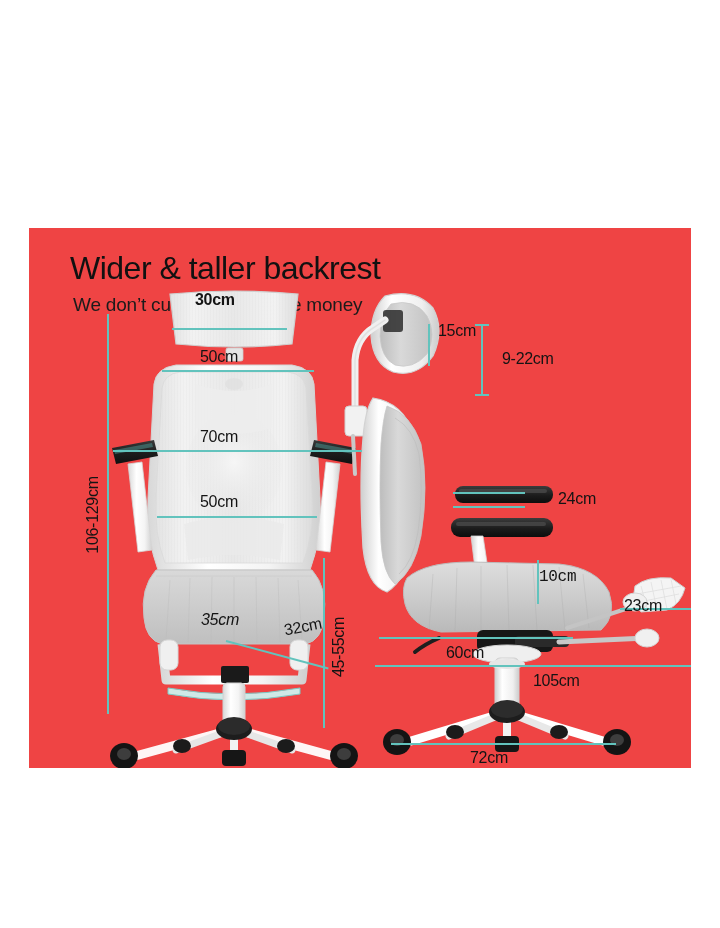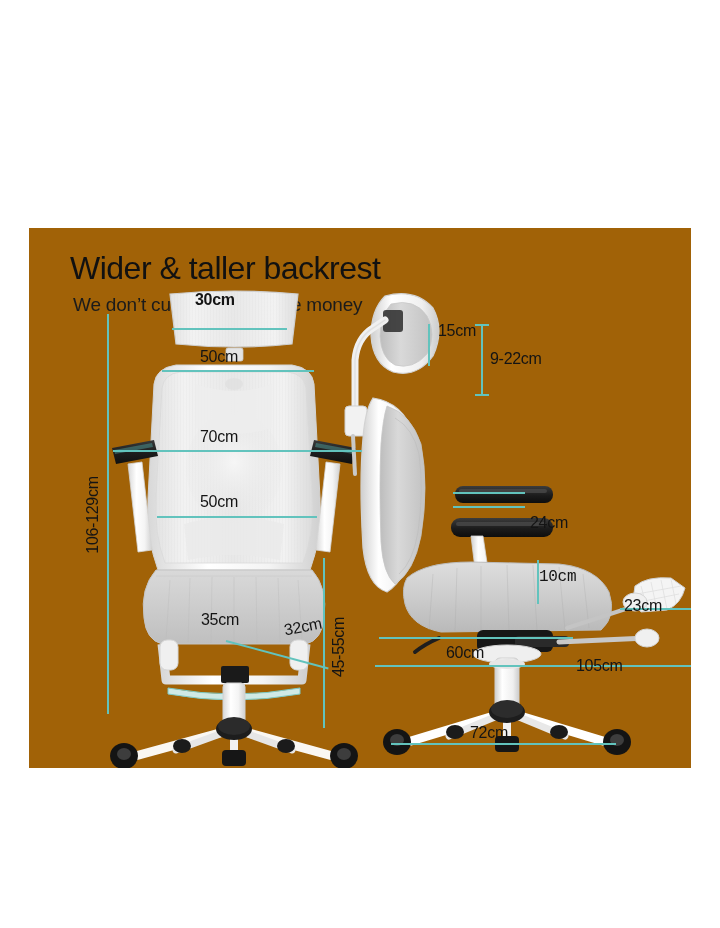--- a/index.html
+++ b/index.html
@@ -6,21 +6,21 @@
   html,body{margin:0;padding:0;}
   body{
     width:720px;height:928px;background:#ffffff;
     font-family:"Liberation Sans","DejaVu Sans",sans-serif;
     overflow:hidden;position:relative;
   }
   #stage{position:absolute;left:0;top:0;width:720px;height:928px;}
 
   .panel{
     position:absolute;left:29px;top:228px;width:662px;height:540px;
-    background:#a16207;overflow:hidden;
+    background:#ef4444;overflow:hidden;
   }
 
   
   .title{
     position:absolute;left:41px;top:22px;
     font-size:32px;font-weight:400;color:#111;letter-spacing:-0.5px;
     white-space:nowrap;
   }
   .subtitle{
     position:absolute;left:44px;top:66px;
@@ -295,54 +295,54 @@
 
       <div class="mline" style="left:133px;top:142px;width:152px;"></div>
       <div class="mlabel" style="left:171px;top:120px;">50cm</div>
 
       <div class="mline" style="left:84px;top:222px;width:249px;"></div>
       <div class="mlabel" style="left:171px;top:200px;">70cm</div>
 
       <div class="mline" style="left:128px;top:288px;width:160px;"></div>
       <div class="mlabel" style="left:171px;top:265px;">50cm</div>
 
-      <div class="mlabel" style="left:172px;top:383px;">35cm</div>
+      <div class="mlabel" style="left:172px;top:383px;font-style:italic;">35cm</div>
 
       <div class="mline" style="left:197px;top:412px;width:106px;transform:rotate(15deg);"></div>
       <div class="mlabel" style="left:255px;top:390px;transform:rotate(-11deg);">32cm</div>
 
       <div class="mvert" style="left:78px;top:86px;height:400px;"></div>
       <div class="mlabel rot" style="left:14px;top:278px;width:100px;text-align:center;">106-129cm</div>
 
       <div class="mvert" style="left:399px;top:96px;height:42px;"></div>
       <div class="mlabel" style="left:409px;top:94px;">15cm</div>
 
       <div class="mvert" style="left:452px;top:96px;height:72px;"></div>
       <div class="cap" style="left:446px;top:96px;"></div>
       <div class="cap" style="left:446px;top:166px;"></div>
-      <div class="mlabel" style="left:461px;top:122px;">9-22cm</div>
+      <div class="mlabel" style="left:473px;top:122px;">9-22cm</div>
 
       <div class="mline" style="left:424px;top:264px;width:72px;"></div>
       <div class="mline" style="left:424px;top:278px;width:72px;"></div>
-      <div class="mlabel" style="left:501px;top:262px;margin-top:24px;">24cm</div>
+      <div class="mlabel" style="left:529px;top:262px;">24cm</div>
 
       <div class="mvert" style="left:508px;top:332px;height:44px;"></div>
       <div class="mlabel" style="left:510px;top:340px;font-family:Liberation Mono, monospace;">10cm</div>
 
       <div class="mline" style="left:591px;top:380px;width:72px;"></div>
       <div class="mlabel" style="left:595px;top:369px;">23cm</div>
 
       <div class="mline" style="left:350px;top:409px;width:194px;"></div>
       <div class="mlabel" style="left:417px;top:416px;">60cm</div>
 
       <div class="mline" style="left:346px;top:437px;width:316px;"></div>
-      <div class="mlabel" style="left:504px;top:429px;margin-left:43px;">105cm</div>
+      <div class="mlabel" style="left:504px;top:444px;">105cm</div>
 
       <div class="mline" style="left:362px;top:515px;width:225px;"></div>
-      <div class="mlabel" style="left:441px;top:496px;text-align:right;">72cm</div>
+      <div class="mlabel" style="left:441px;top:521px;text-align:right;">72cm</div>
 
       <div class="mvert" style="left:294px;top:330px;height:170px;"></div>
       <div class="mlabel rot" style="left:264px;top:410px;width:92px;text-align:center;">45-55cm</div>
 
     </div>
 
   </div>
 </div>
 
 </body></html>

